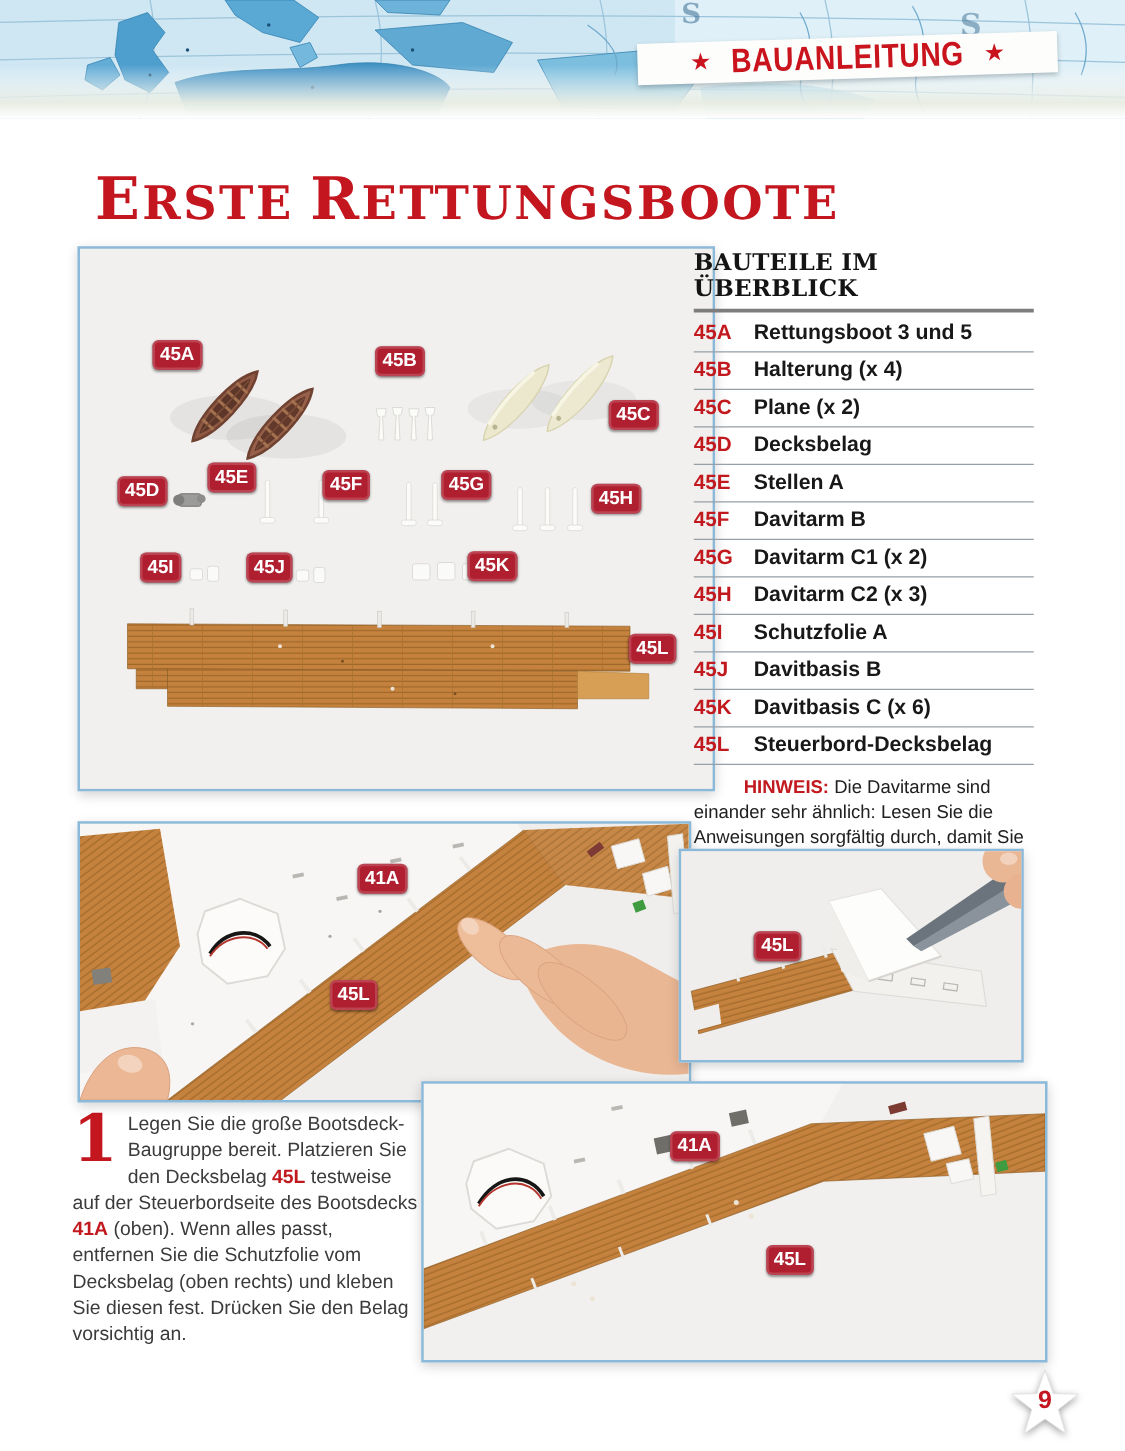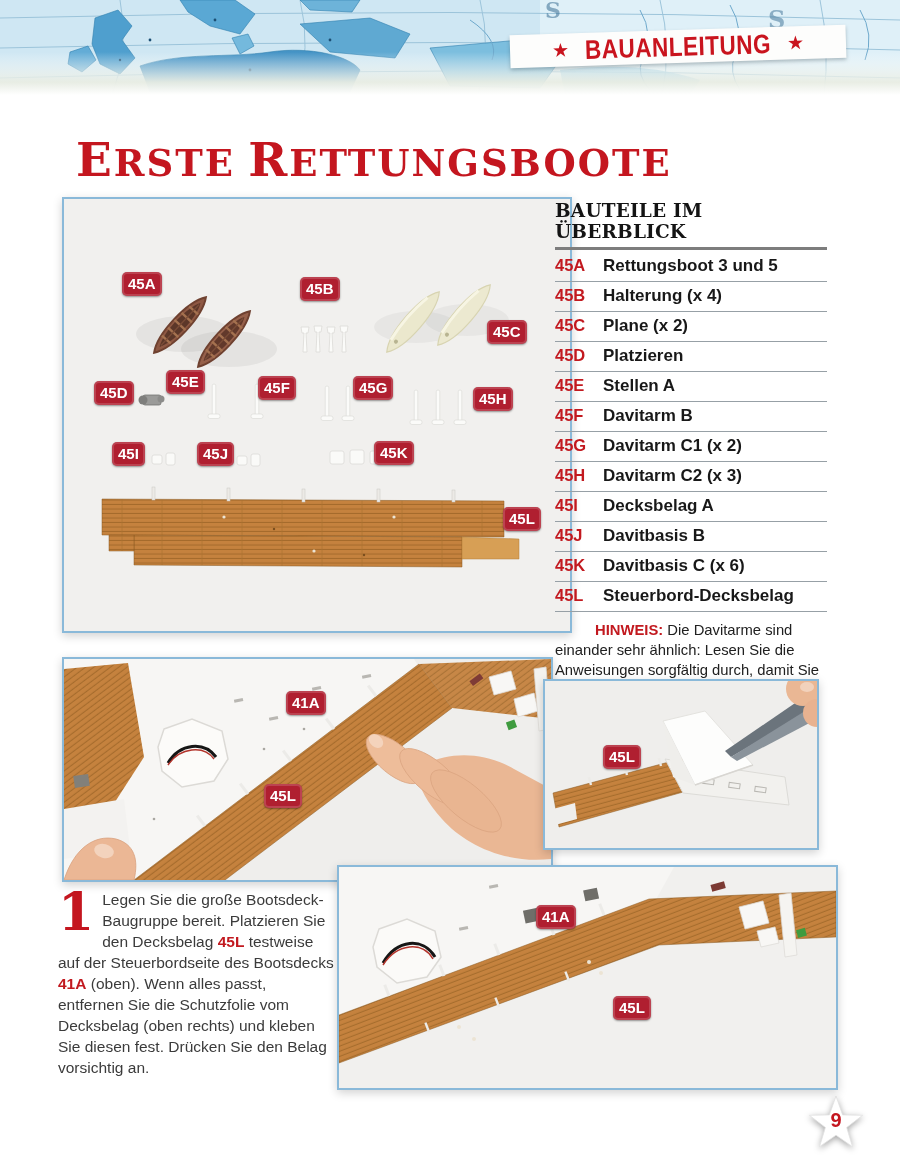--- a/index.html
+++ b/index.html
@@ -268,41 +268,41 @@
     <div class="prow">
         <span class="code">45B</span>
         <span class="lbl">Halterung (x 4)</span>
       </div>
     <div class="prow">
         <span class="code">45C</span>
         <span class="lbl">Plane (x 2)</span>
       </div>
     <div class="prow">
         <span class="code">45D</span>
-        <span class="lbl">Platzieren</span>
+        <span class="lbl">Decksbelag</span>
       </div>
     <div class="prow">
         <span class="code">45E</span>
         <span class="lbl">Stellen A</span>
       </div>
     <div class="prow">
         <span class="code">45F</span>
         <span class="lbl">Davitarm B</span>
       </div>
     <div class="prow">
         <span class="code">45G</span>
         <span class="lbl">Davitarm C1 (x 2)</span>
       </div>
     <div class="prow">
         <span class="code">45H</span>
         <span class="lbl">Davitarm C2 (x 3)</span>
       </div>
     <div class="prow">
         <span class="code">45I</span>
-        <span class="lbl">Decksbelag A</span>
+        <span class="lbl">Schutzfolie A</span>
       </div>
     <div class="prow">
         <span class="code">45J</span>
         <span class="lbl">Davitbasis B</span>
       </div>
     <div class="prow">
         <span class="code">45K</span>
         <span class="lbl">Davitbasis C (x 6)</span>
       </div>
     <div class="prow">

